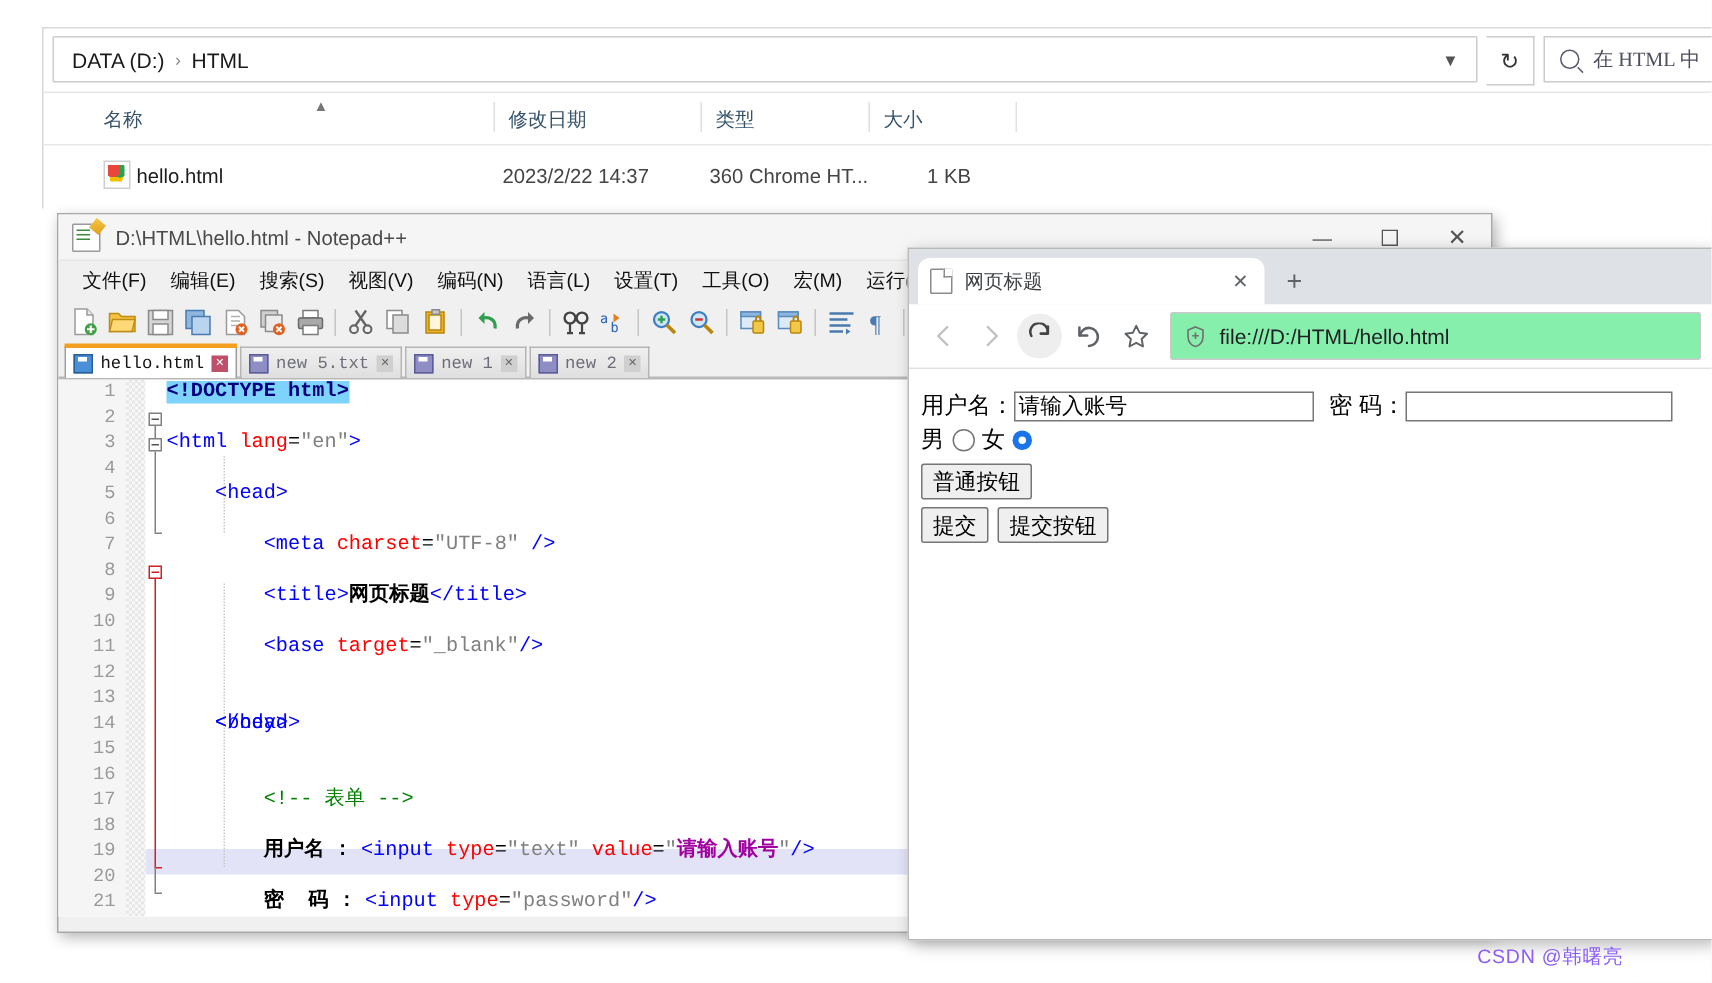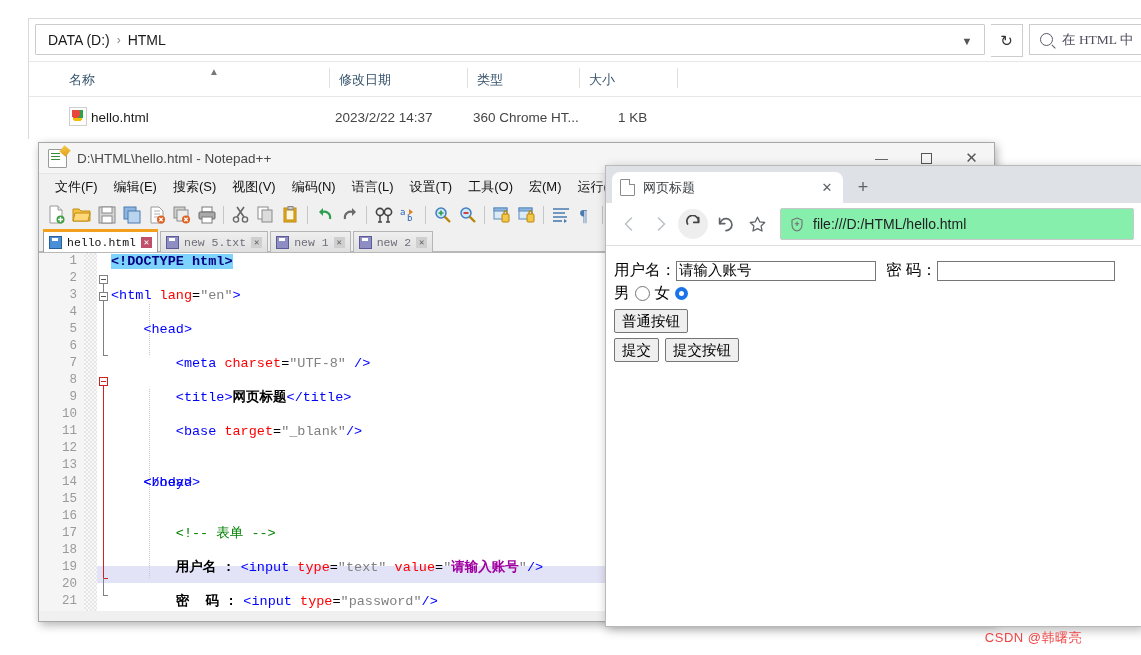--- a/index.html
+++ b/index.html
@@ -198,21 +198,21 @@
   .pg-radio.on { border:none; background:#1a73e8; }
   .pg-radio.on::after{ content:''; position:absolute; left:4px; top:4px; width:5px; height:5px; border-radius:50%; background:#fff; }
   .pg-btn {
     display:inline-flex; align-items:center; justify-content:center;
     height:22px; padding:0 7px; border:1px solid #767676; border-radius:2px;
     background:#efefef; font-size:14.5px; color:#000; margin-right:6px;
   }
   .pg-line { margin-top:5px; display:flex; align-items:center;text-align:center; }
 
   .watermark {
-    position:absolute; right:10px; bottom:8px; font-size:13px; color:#ef4444;
+    position:absolute; right:10px; bottom:8px; font-size:13px; color:#8b5cf6;
     letter-spacing:0.5px;
   }
 </style>
 </head>
 <body>
 
 <div id="root">
 
   <div class="explorer">
 

